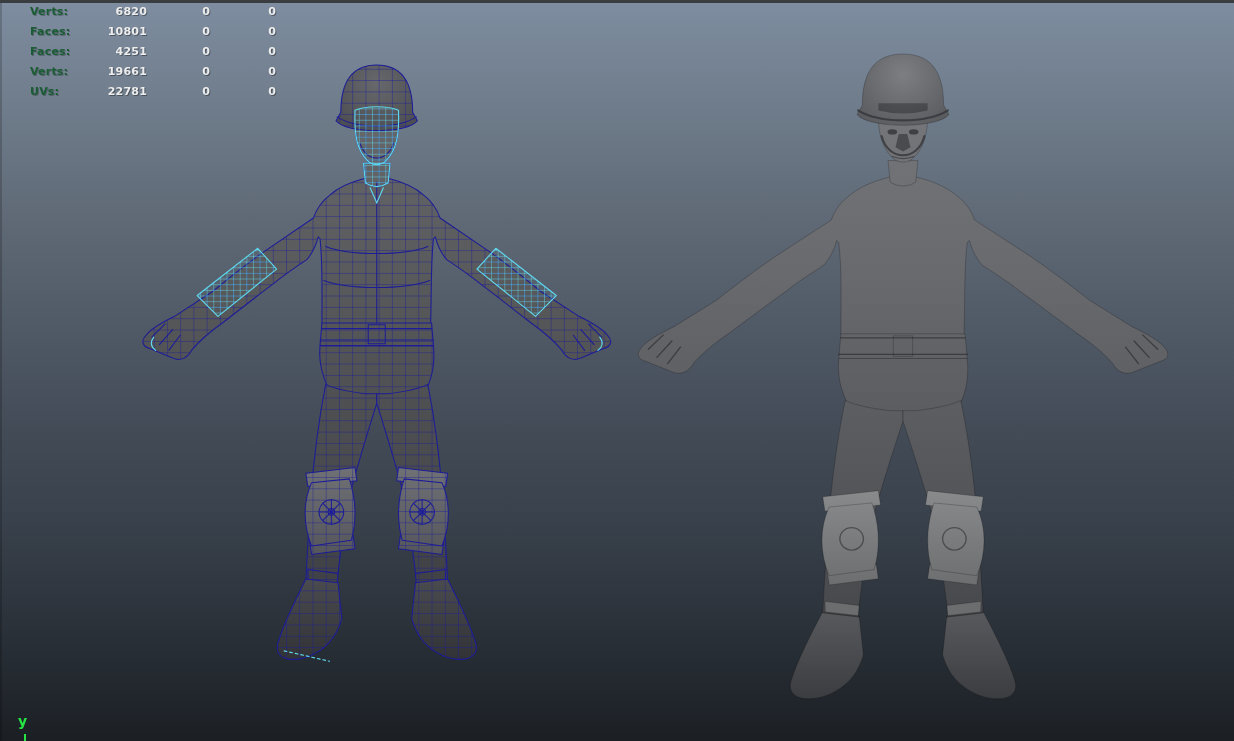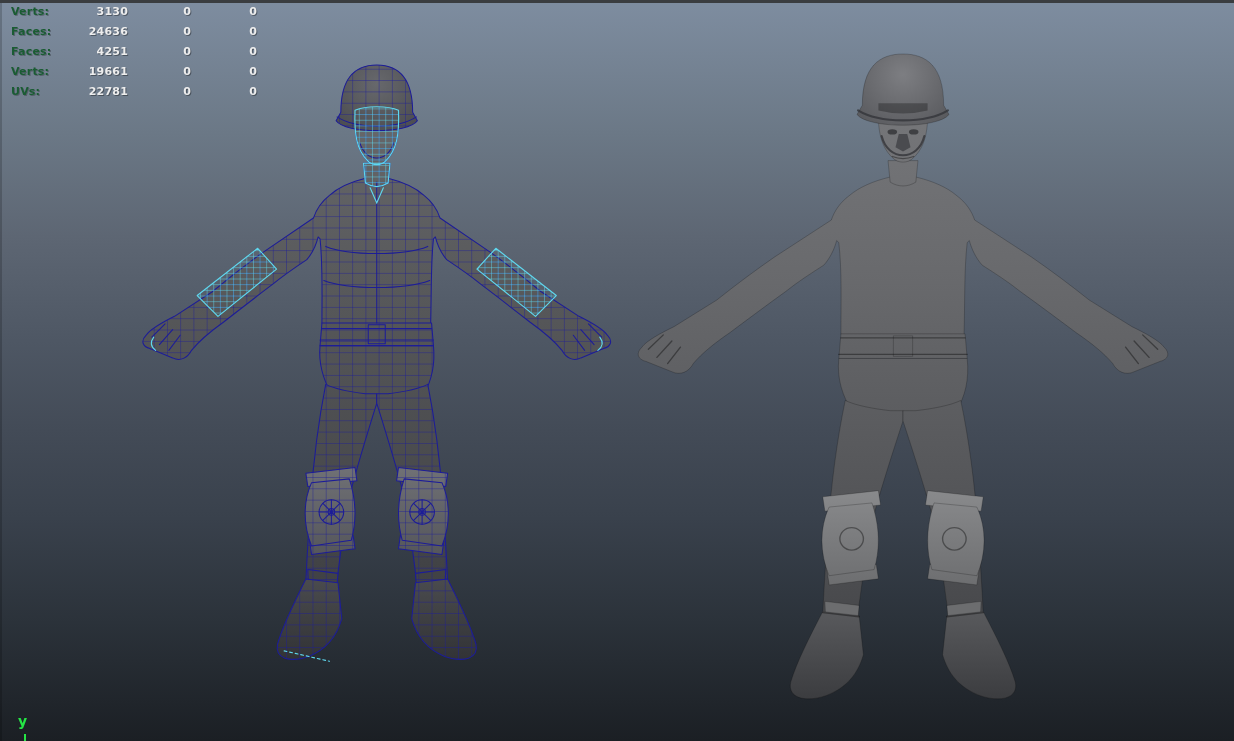--- a/index.html
+++ b/index.html
@@ -8,21 +8,21 @@
     background:linear-gradient(180deg,#7e8da0 0%,#6b7886 18%,#5d6673 32%,#4e5764 46%,#434b57 58%,#39414c 70%,#2b323a 84%,#1b1f24 100%);
     font-family:"DejaVu Sans","Liberation Sans",sans-serif;
   }
   .stage::before{content:"";position:absolute;left:0;top:0;bottom:0;width:2px;background:rgba(0,0,0,0.18);z-index:5;}
   .top-bar{position:absolute;left:0;top:0;width:100%;height:3px;background:#3a3d40;z-index:6;}
   svg{position:absolute;left:0;top:0;overflow:visible;}
 
   
   .hud{position:absolute;left:0;top:4px;z-index:7;
     font-size:11px;font-weight:bold;letter-spacing:0.2px;}
-  .hud-row{display:grid;grid-template-columns:58px 59px 63px 66px;padding-left:11px;height:20px;line-height:16px;}
+  .hud-row{display:grid;grid-template-columns:58px 59px 63px 66px;padding-left:30px;height:20px;line-height:16px;}
   .hud-label{color:#1a5c33;text-align:left;text-shadow:1px 1px 0 rgba(0,0,0,0.25);}
   .hud-val{color:#ededed;text-align:right;text-shadow:1px 1px 0 rgba(0,0,0,0.35);}
 
   
   .axis{position:absolute;left:18px;top:714px;z-index:7;color:#25e545;
     font-size:14px;font-weight:bold;line-height:14px;}
   .axis-line{position:absolute;left:6px;top:20px;width:2px;height:8px;background:#25e545;}
 
   
   .wf .part{fill:url(#gBodyW);stroke:#1c1c98;stroke-width:1.1;stroke-linejoin:round;}
@@ -227,27 +227,27 @@
         <path class="detail-soft" d="M175,553 L209,557 M325,553 L291,557"></path>
         <path class="detail-soft" d="M26,282 L12,296 M34,288 L20,304 M42,294 L30,310"></path>
         <path class="detail-soft" d="M474,282 L488,296 M466,288 L480,304 M458,294 L470,310"></path>
       </g>
     </g>
   </svg>
 
   <div class="hud">
     <div class="hud-row">
       <span class="hud-label">Verts:</span>
-      <span class="hud-val">3130</span>
+      <span class="hud-val">6820</span>
       <span class="hud-val">0</span>
       <span class="hud-val">0</span>
     </div>
     <div class="hud-row">
       <span class="hud-label">Faces:</span>
-      <span class="hud-val">24636</span>
+      <span class="hud-val">10801</span>
       <span class="hud-val">0</span>
       <span class="hud-val">0</span>
     </div>
     <div class="hud-row">
       <span class="hud-label">Faces:</span>
       <span class="hud-val">4251</span>
       <span class="hud-val">0</span>
       <span class="hud-val">0</span>
     </div>
     <div class="hud-row">

